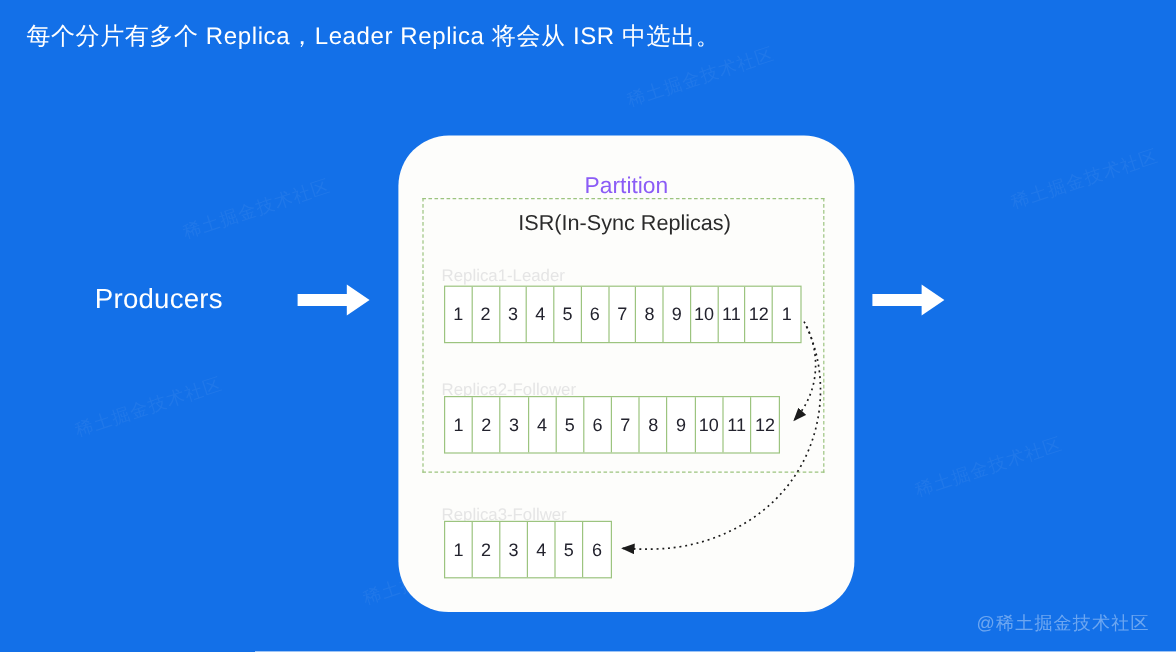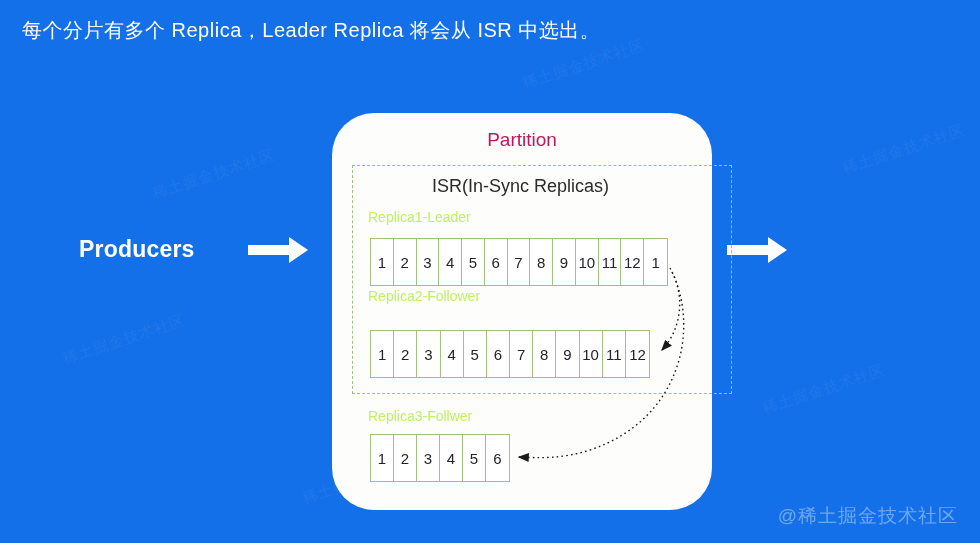--- a/index.html
+++ b/index.html
@@ -45,21 +45,21 @@
     color: #ffffff;
     letter-spacing: 0.5px;
     white-space: nowrap;
     font-family: "Liberation Sans", "DejaVu Sans", sans-serif;
   }
 
   
   .side-label {
     position: absolute;
     font-size: 23px;
-    font-weight: bold;
+    font-weight: normal;
     color: #ffffff;
     white-space: nowrap;
     letter-spacing: 0.2px;
     text-align: right;
   }
   .label-producers { left: 79px; top: 236px; }
   .label-consumers { left: 806px; top: 236px; }
 
   .block-arrow {
     position: absolute;
@@ -95,53 +95,54 @@
     top: 113px;
     width: 380px;
     height: 397px;
     background: #fdfdfb;
     border-radius: 42px;
   }
 
   .partition-title {
     position: absolute;
     left: 0;
-    top: 16px;
+    top: 32px;
     width: 380px;
     text-align: center;
     font-size: 19px;
-    color: #be185d;
+    color: #8b5cf6;
   }
 
   
   .isr-box {
     position: absolute;
     left: 20px;
     top: 52px;
-    width: 380px;
+    width: 335px;
     height: 229px;
     border: 1px dashed #9cc47f;
     box-sizing: border-box;
   }
   .isr-title {
     position: absolute;
     left: 0;
     top: 10px;
     width: 335px;
     text-align: center;
     font-size: 18px;
     color: #2b2b2b;
   }
 
   
   .replica-label {
     position: absolute;
     font-size: 14px;
-    color: #bef264;
-    white-space: nowrap;
+    color: #e5e5e5;
+    white-space: nowrap;
+    margin-top: 12px;
   }
   .cell-row {
     position: absolute;
     display: flex;
     height: 48px;
     border: 1px solid #9cc47f;
     box-sizing: border-box;
     background: #ffffff;
   }
   .cell {
@@ -154,21 +155,21 @@
     color: #23232e;
     height: 100%;
   }
   .cell:last-child { border-right: none; }
 
   
   .label-r1 { left: 368px; top: 209px; }
   .row-r1   { left: 370px; top: 238px; width: 298px; }
   .row-r1 .cell { width: 22.92px; }
 
-  .label-r2 { left: 368px; top: 288px; }
+  .label-r2 { left: 368px; top: 304px; }
   .row-r2   { left: 370px; top: 330px; width: 280px; }
   .row-r2 .cell { width: 23.33px; }
 
   .label-r3 { left: 368px; top: 408px; }
   .row-r3   { left: 370px; top: 434px; width: 140px; }
   .row-r3 .cell { width: 23.33px; }
 
   
   .repl-arrows {
     position: absolute;
@@ -177,21 +178,21 @@
     width: 980px;
     height: 543px;
     pointer-events: none;
   }
 
   
   .corner-watermark {
     position: absolute;
     right: 22px;
     bottom: 14px;
-    font-size: 19px;
+    font-size: 15px;
     color: rgba(255,255,255,0.38);
     letter-spacing: 1px;
     white-space: nowrap;
     font-family: "Liberation Sans", "DejaVu Sans", sans-serif;
   }
 </style>
 </head>
 <body>
 
 <div id="slide">

